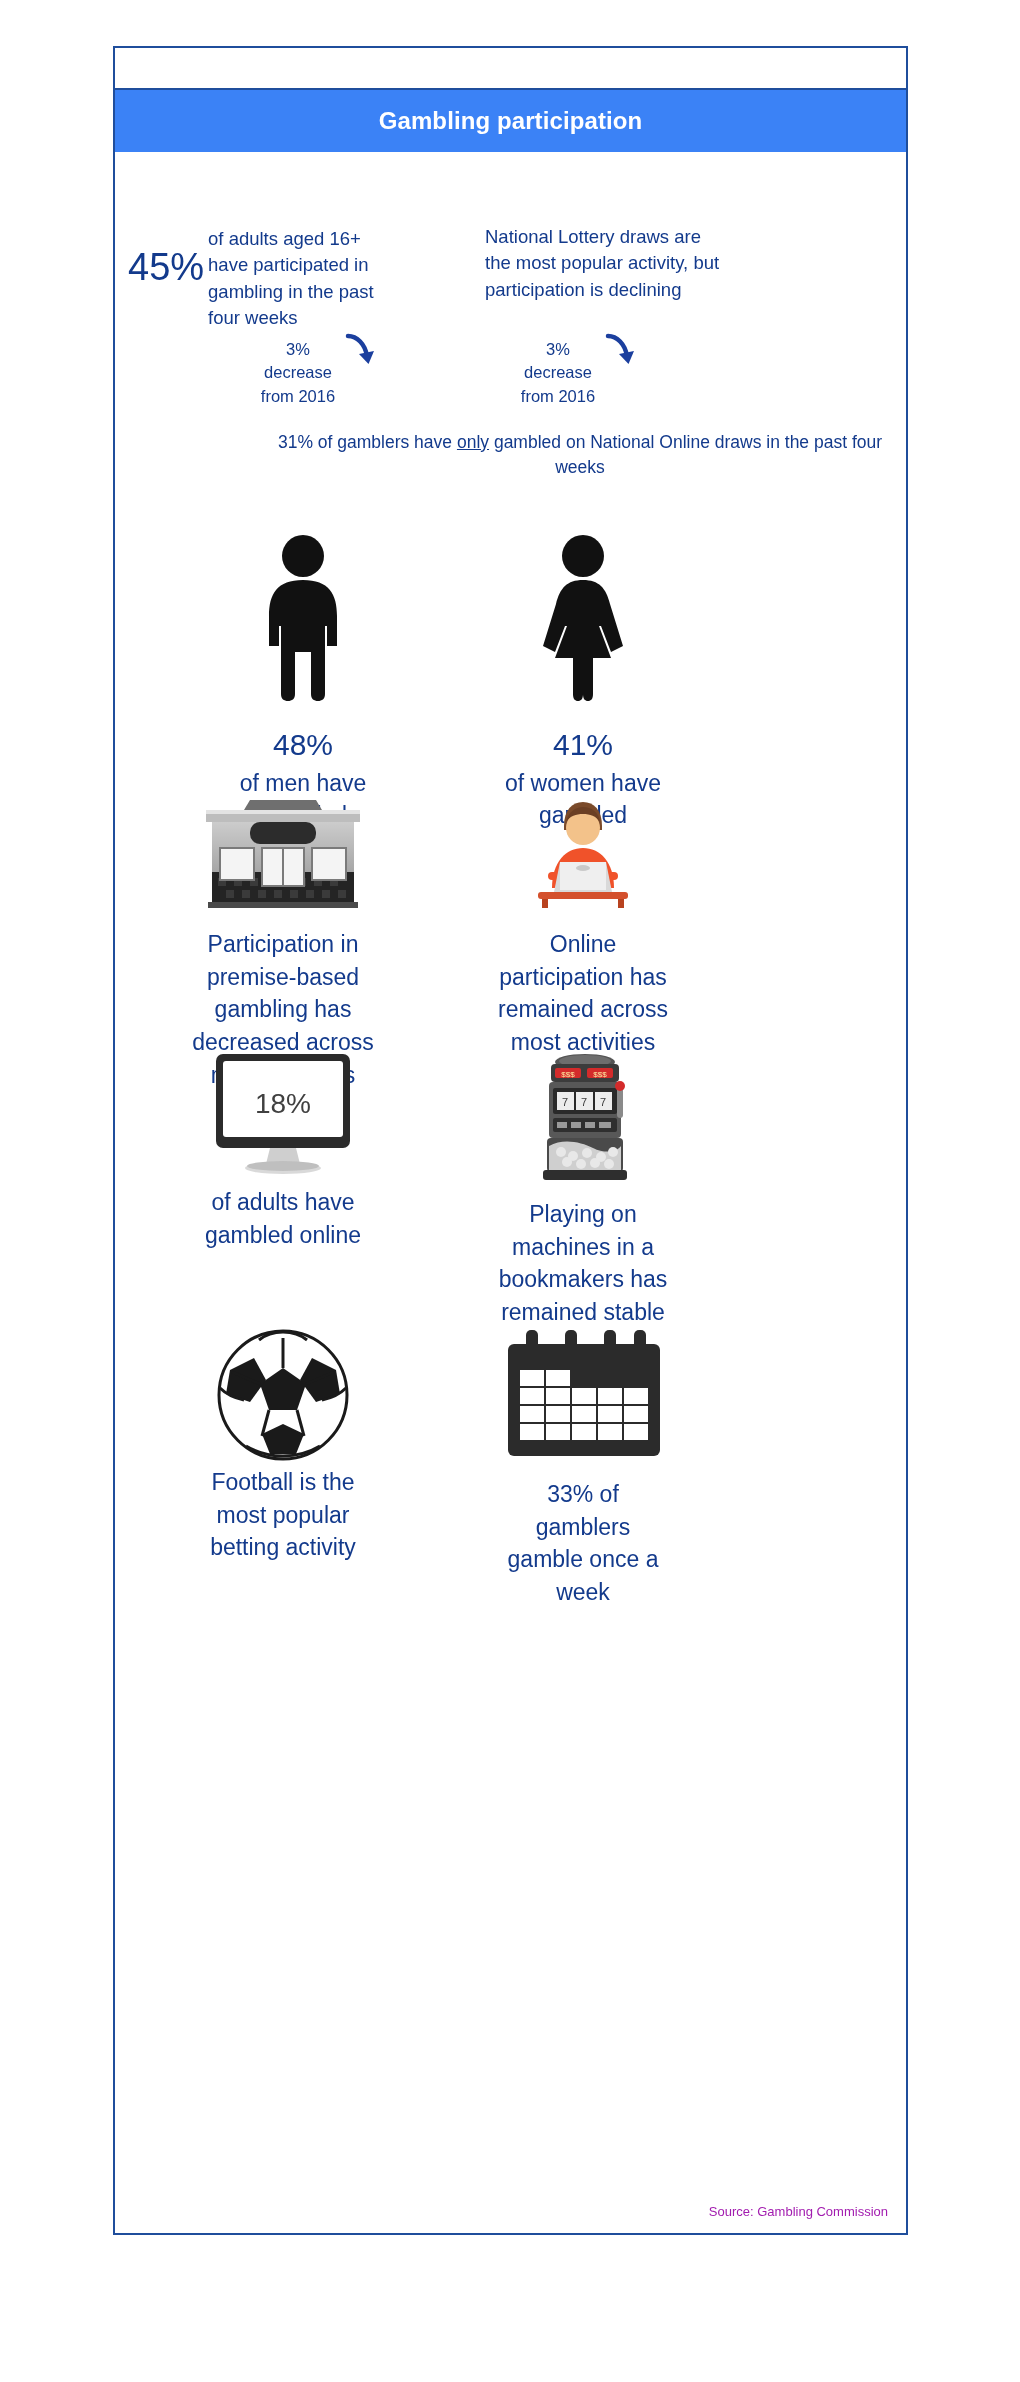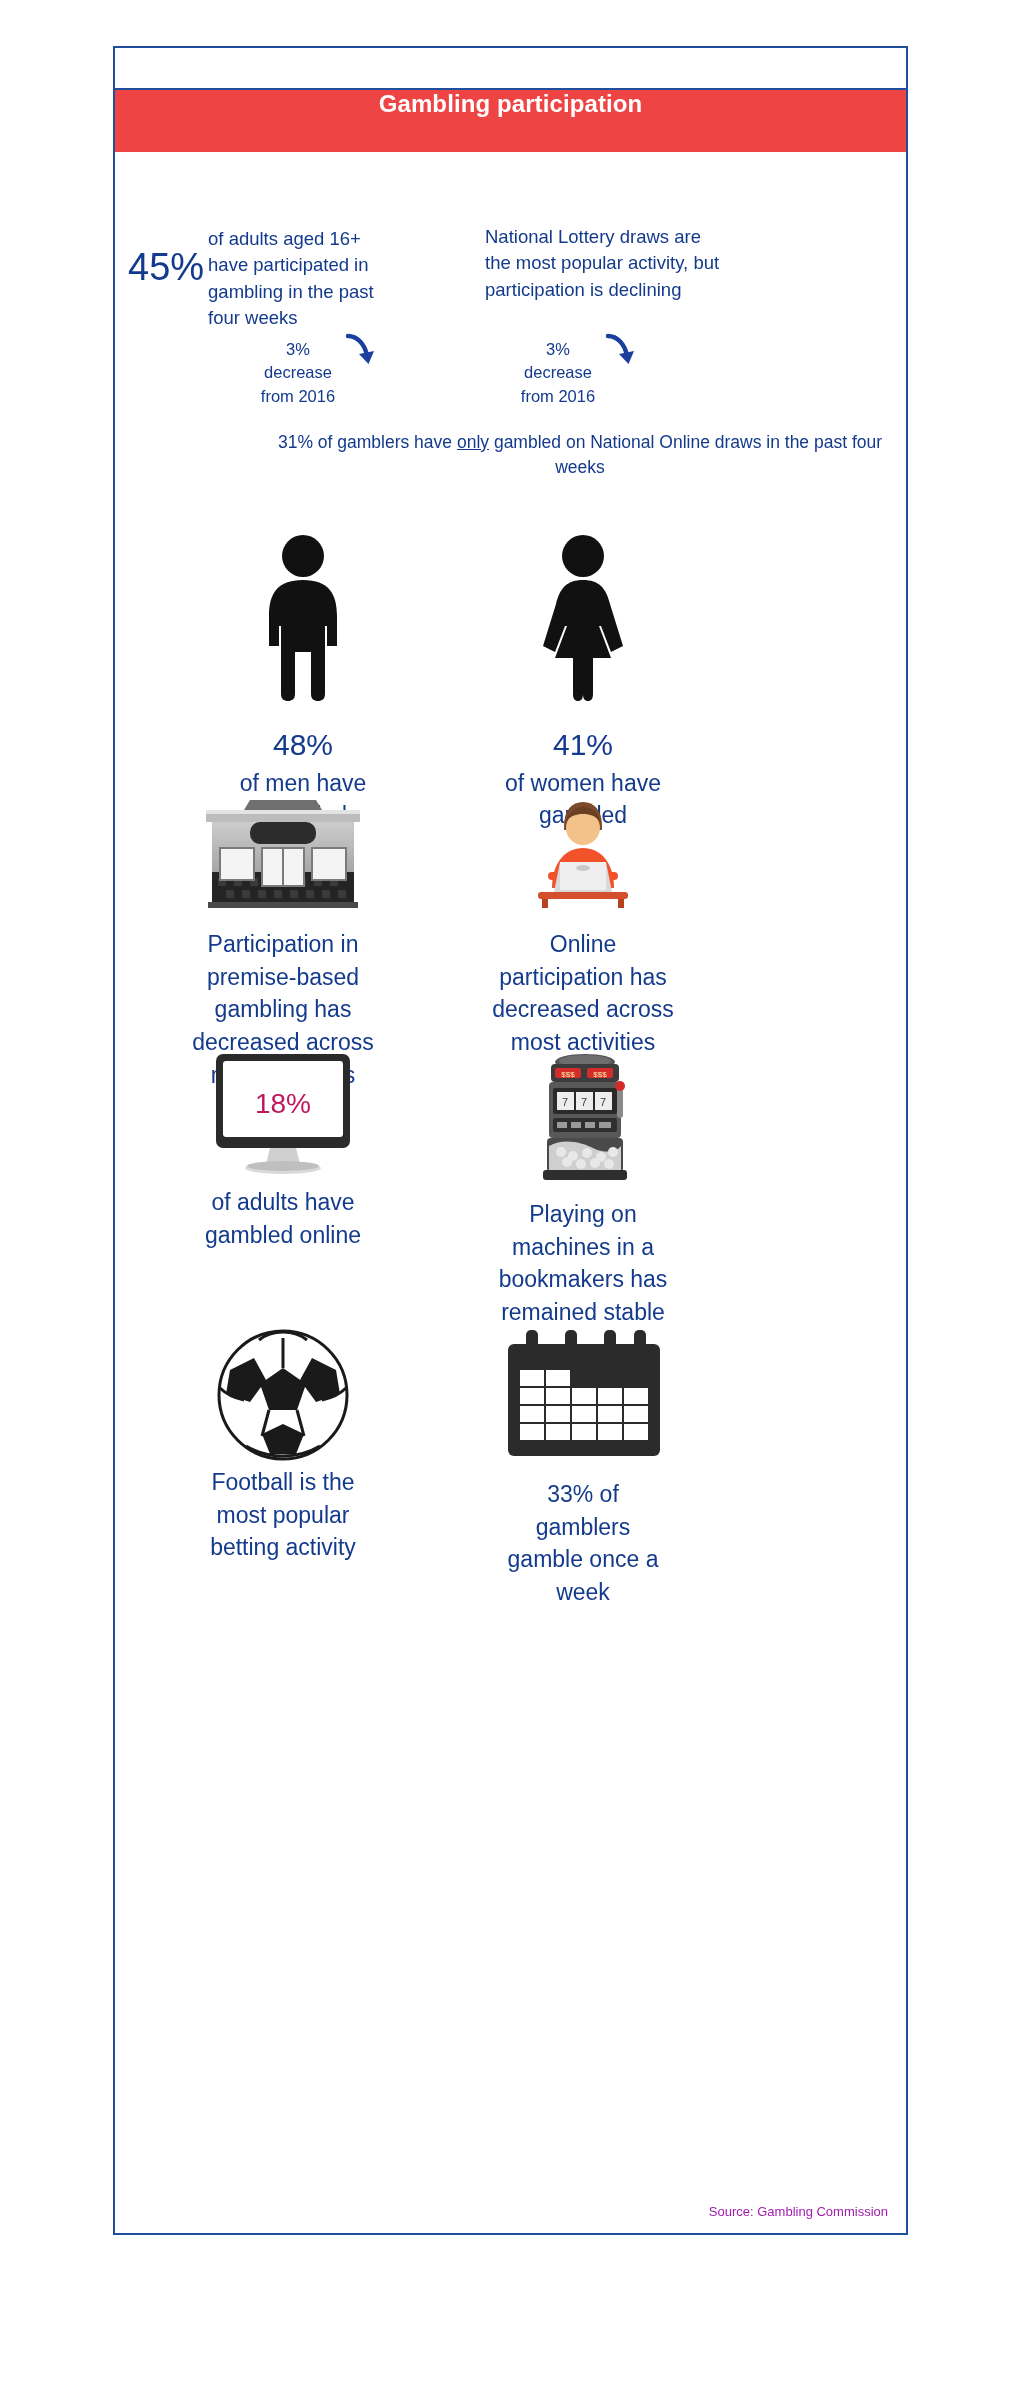--- a/index.html
+++ b/index.html
@@ -23,23 +23,23 @@
     border: 2px solid #1f4e9c;
     background: #ffffff;
   }
   .card-top-strip {
     height: 42px;
     background: #ffffff;
     border-bottom: 2px solid #1f4e9c;
   }
   .banner {
     height: 62px;
-    background: #ef4444;
+    background: #3b82f6;
     display: flex;
-    align-items: flex-start;
+    align-items: center;
     justify-content: center;
   }
   .banner-title {
     color: #ffffff;
     font-size: 24px;
     font-weight: bold;
     letter-spacing: .1px;
   }
   .body-area {
     position: relative;
@@ -145,21 +145,21 @@
   .cap-w200 { width: 200px; margin-left: auto; margin-right: auto; }
   .cap-w180 { width: 186px; margin-left: auto; margin-right: auto; }
   .cap-w160 { width: 162px; margin-left: auto; margin-right: auto; }
 
   
   .mon-wrap { position: relative; display:inline-block; }
   .mon-pct {
     position: absolute;
     left: 0; right: 0; top: 36px;
     text-align: center;
-    color: #be185d;
+    color: #404040;
     font-size: 28px;
   }
 
   
   .source {
     position: absolute;
     right: 18px; bottom: 14px;
     color: #a21caf;
     font-size: 13px;
   }
@@ -286,21 +286,21 @@
             <path d="M40 92 C40 66 54 52 71 52 C88 52 102 66 102 92 Z" fill="#f0522a"></path>
             <rect x="36" y="76" width="70" height="8" rx="4" fill="#f0522a"></rect>
             <path d="M48 66 L94 66 L100 96 L42 96 Z" fill="#d9d9d9"></path>
             <path d="M48 66 L94 66 L94 94 L48 94 Z" fill="#efefef"></path>
             <ellipse cx="71" cy="72" rx="7" ry="3" fill="#c9c9c9"></ellipse>
             <rect x="26" y="96" width="90" height="7" rx="3" fill="#d4502c"></rect>
             <rect x="30" y="103" width="6" height="9" fill="#b8421f"></rect>
             <rect x="106" y="103" width="6" height="9" fill="#b8421f"></rect>
           </svg>
         </div>
-        <div class="caption cap-w180 tight">Online participation has decreased across most activities</div>
+        <div class="caption cap-w180 tight">Online participation has remained across most activities</div>
       </div>
 
       <div class="blk b-mon">
         <div class="blk-icon">
           <div class="mon-wrap">
             <svg width="146" height="126" viewBox="0 0 146 126">
               <rect x="6" y="2" width="134" height="94" rx="7" fill="#2b2b2b"></rect>
               <rect x="13" y="9" width="120" height="76" rx="3" fill="#ffffff"></rect>
               <path d="M60 96 L86 96 L90 112 L56 112 Z" fill="#cfcfcf"></path>
               <ellipse cx="73" cy="116" rx="38" ry="6" fill="#d9d9d9"></ellipse>

